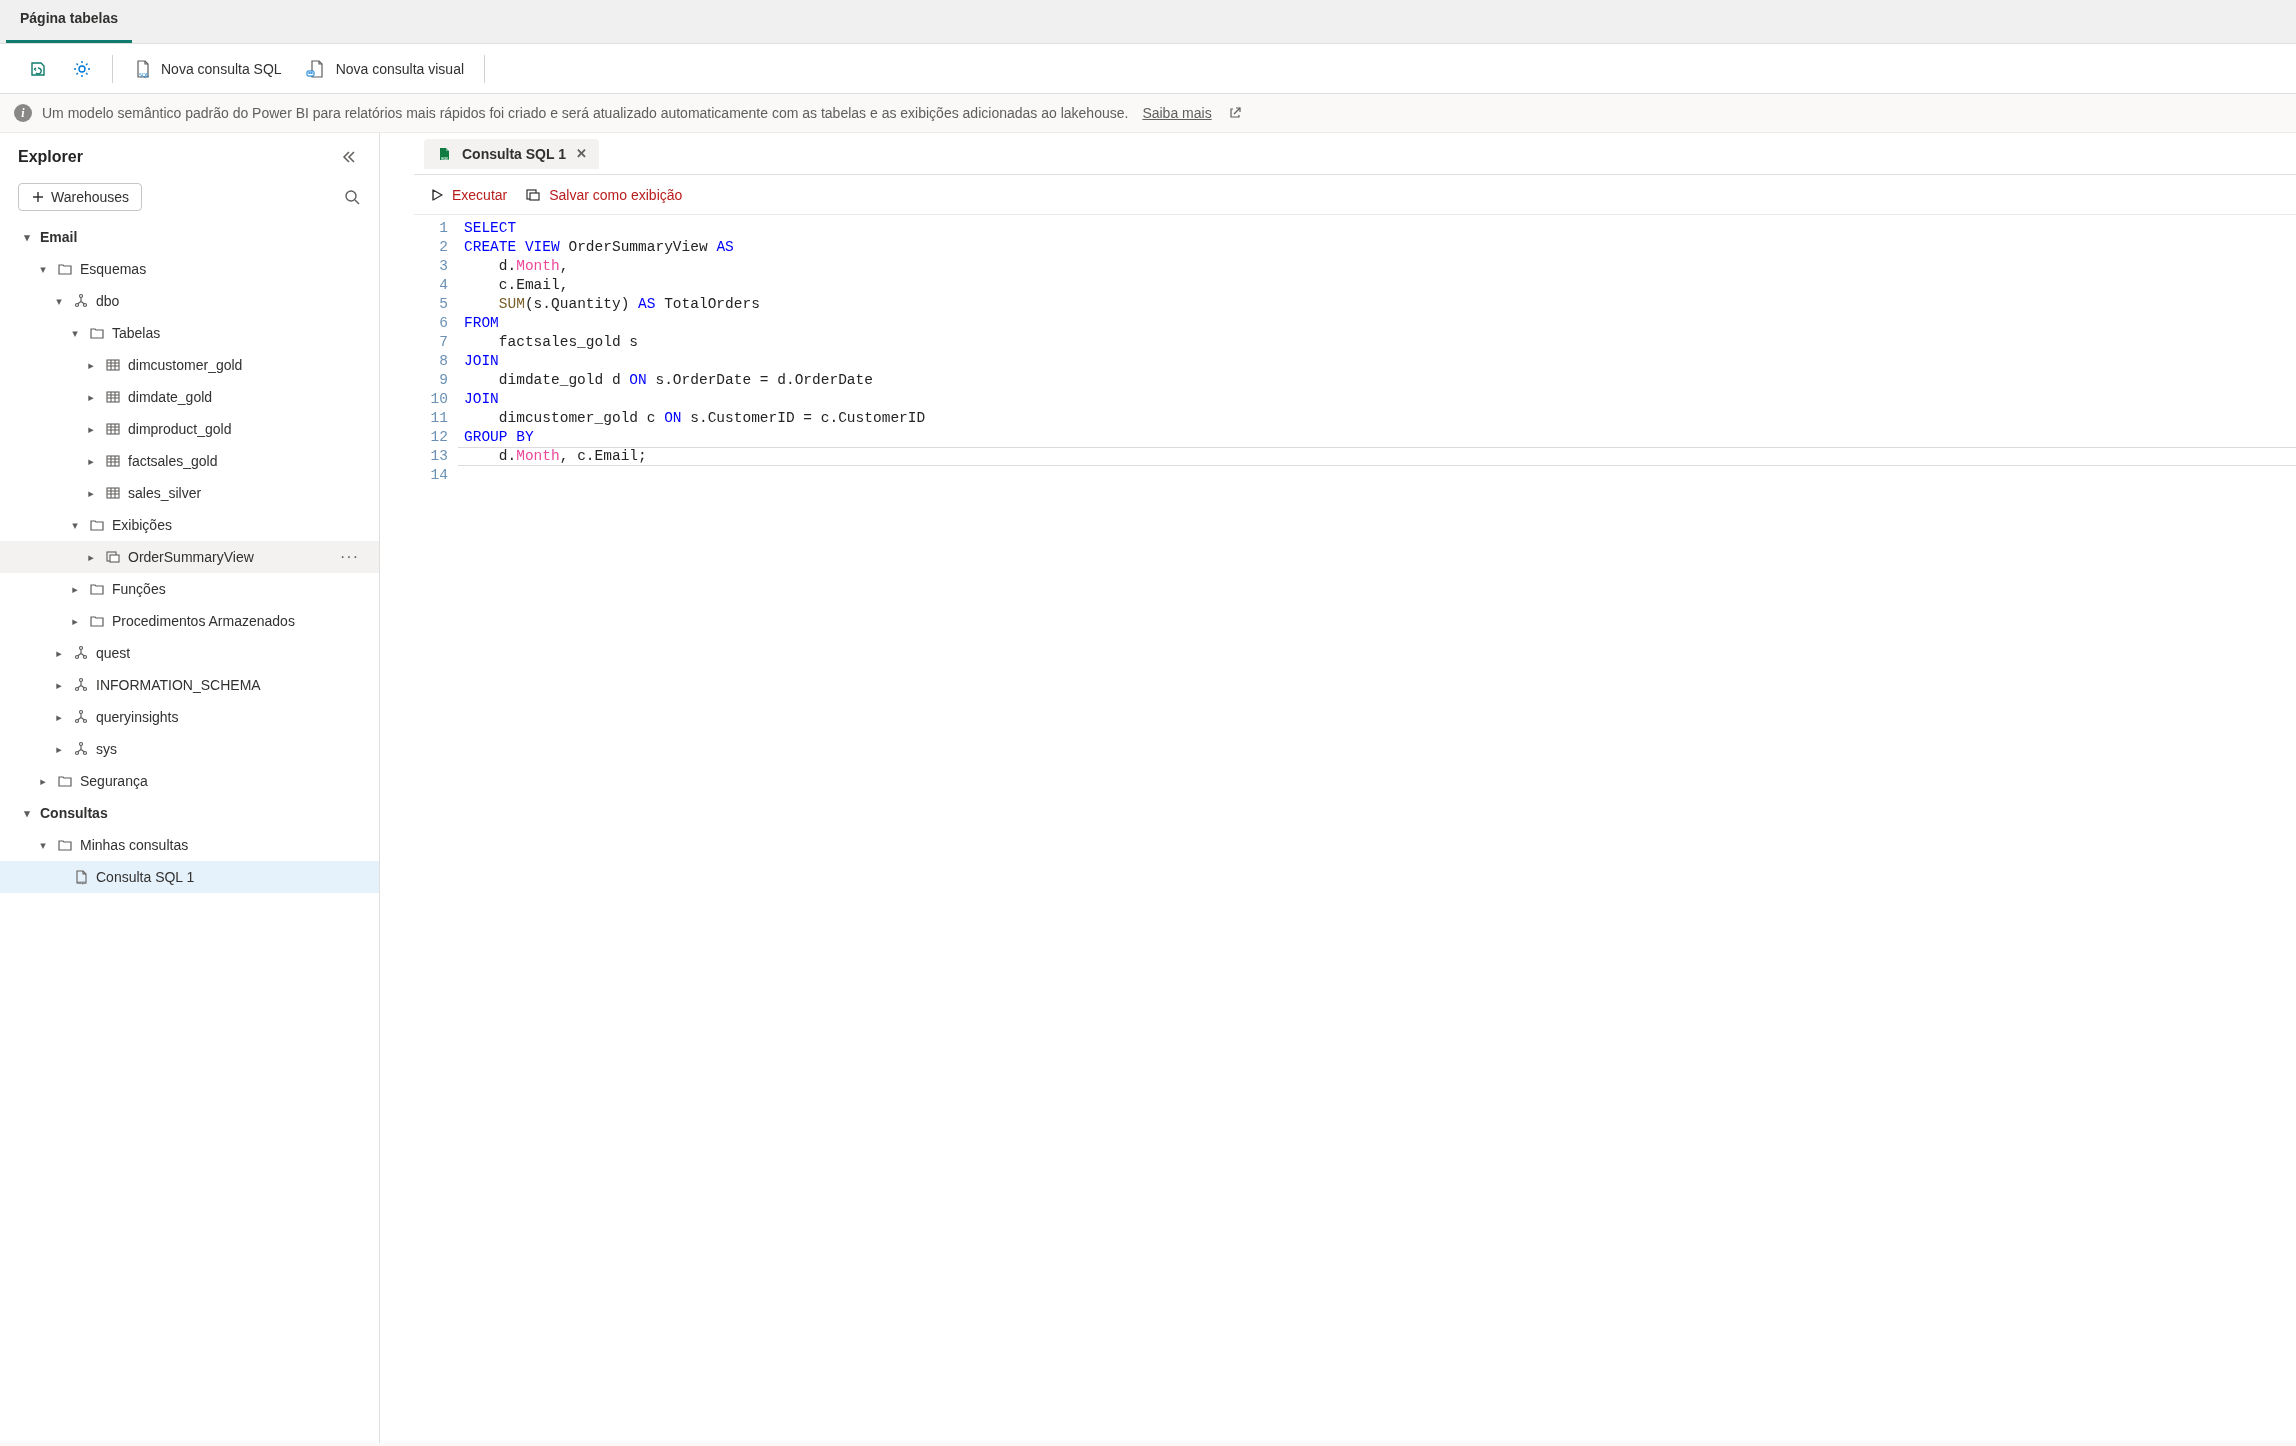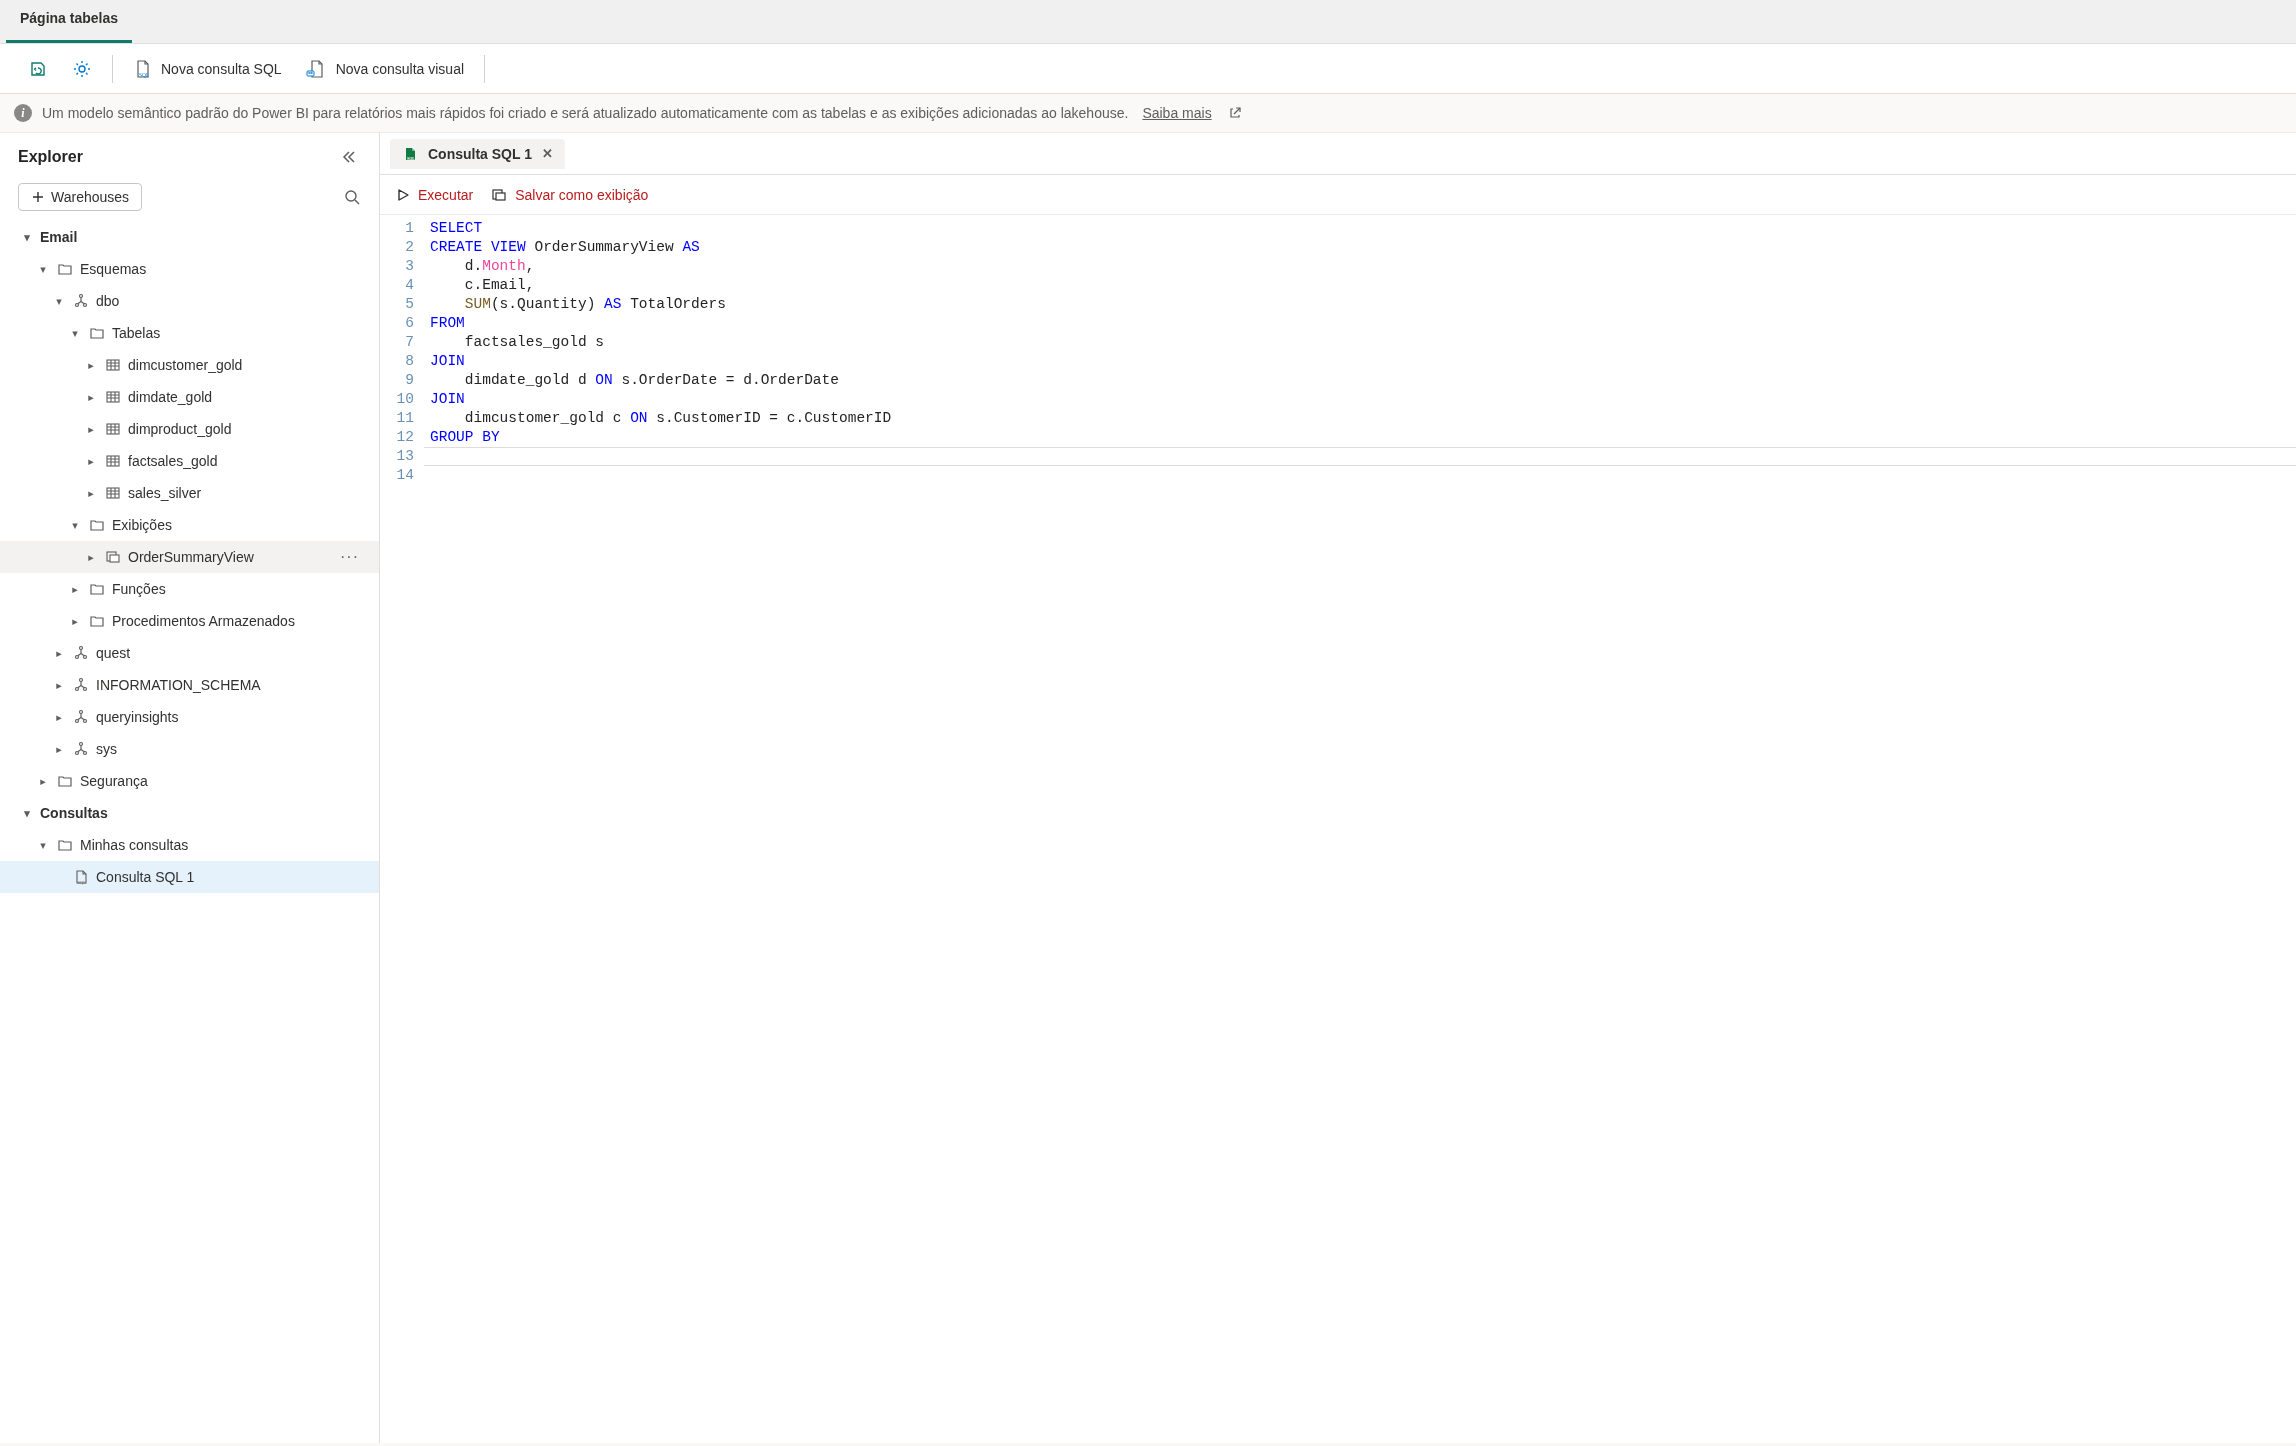--- a/index.html
+++ b/index.html
@@ -82,20 +82,21 @@
     color:#fff; display:inline-flex;align-items:center;justify-content:center;
     font-size:12px; font-weight:700; font-family: Georgia, serif; font-style: italic;
   }
   .ext-icon { margin-left: 6px; }
 
   
   .body-split {
     display: flex;
     height: calc(100% - 44px - 50px - 42px);
     background:#fff;
+    gap:34px;
   }
 
   
   .explorer {
     width: 380px;
     border-right: 1px solid #e1dfdd;
     display: flex;
     flex-direction: column;
     background:#fff;
   }
@@ -580,18 +581,19 @@
         <div class="line">    d.<span class="tok-brown">Month</span>,</div>
         <div class="line">    c.Email,</div>
         <div class="line">    <span class="tok-fn">SUM</span>(s.Quantity) <span class="tok-kw">AS</span> TotalOrders</div>
         <div class="line"><span class="tok-kw">FROM</span></div>
         <div class="line">    factsales_gold s</div>
         <div class="line"><span class="tok-kw">JOIN</span></div>
         <div class="line">    dimdate_gold d <span class="tok-kw">ON</span> s.OrderDate = d.OrderDate</div>
         <div class="line"><span class="tok-kw">JOIN</span></div>
         <div class="line">    dimcustomer_gold c <span class="tok-kw">ON</span> s.CustomerID = c.CustomerID</div>
         <div class="line"><span class="tok-kw">GROUP BY</span></div>
+        <div class="line">    d.<span class="tok-brown">Month</span>, c.Email;</div>
         <div class="line"></div>
 
       </div>
     </div>
   </section>
 </div>
 
 </body></html>

